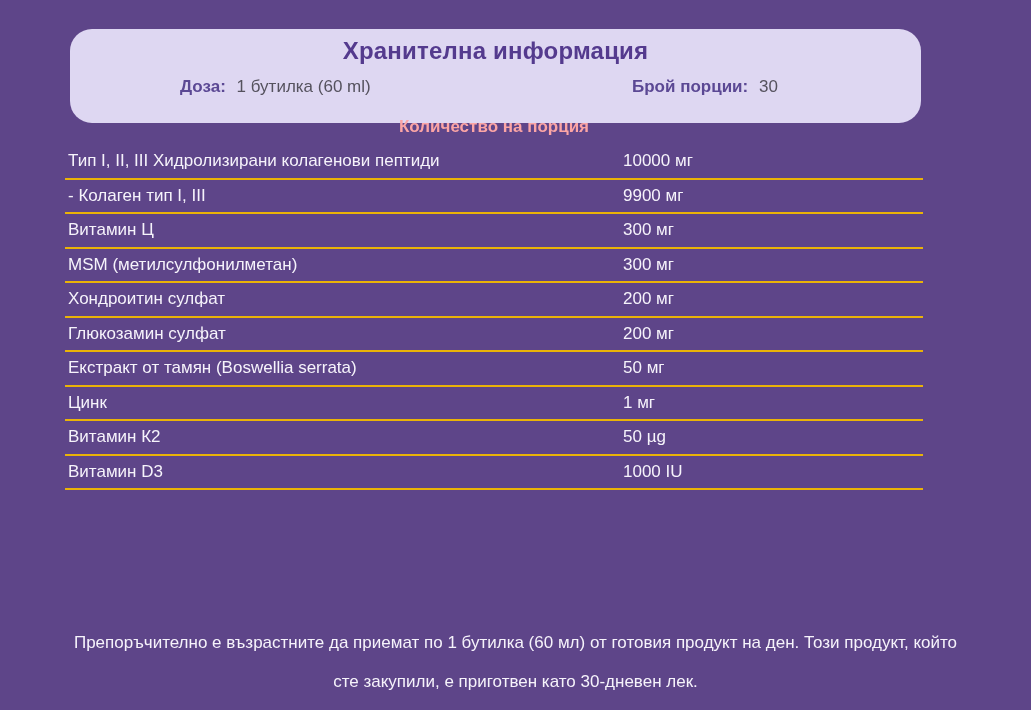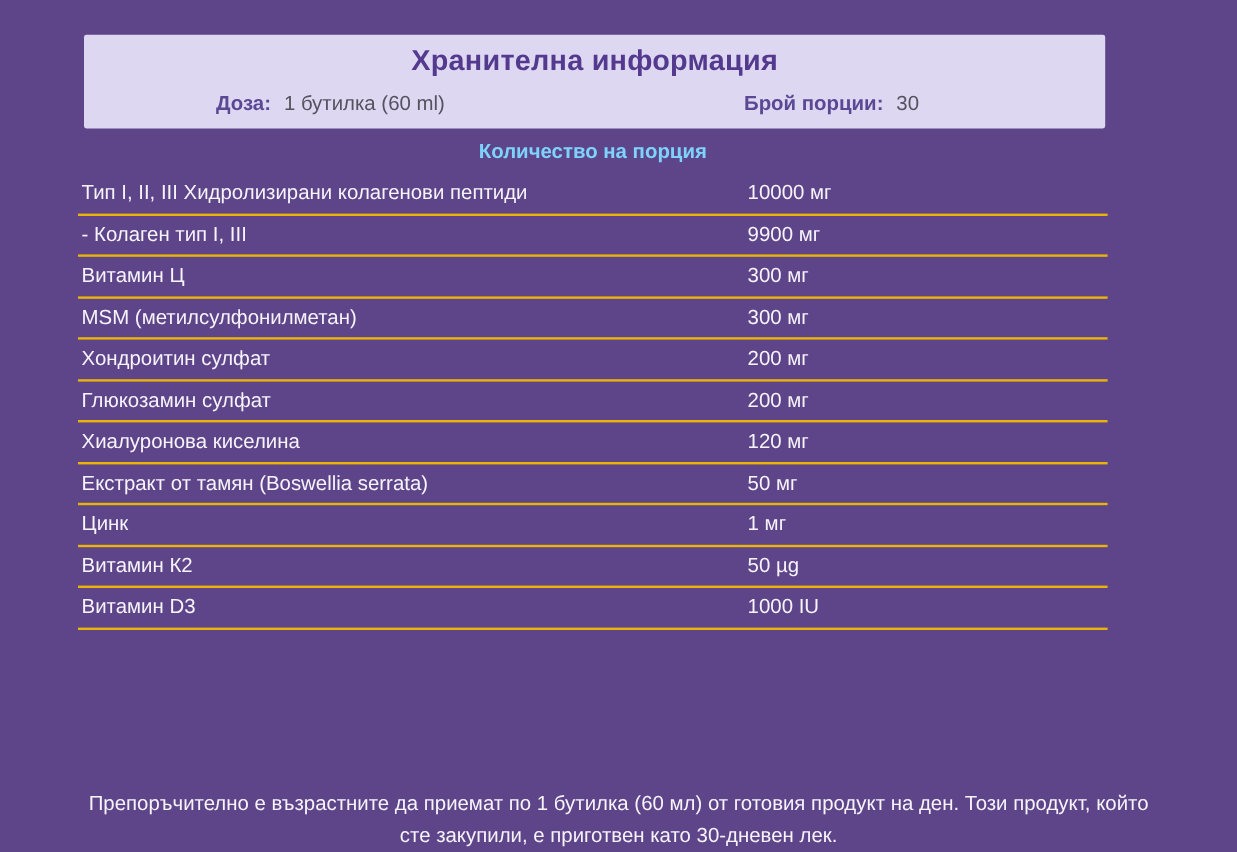--- a/index.html
+++ b/index.html
@@ -11,52 +11,52 @@
     position:relative;
     width:1031px;
     height:710px;
     background:#5e4589;
     overflow:hidden;
   }
   
   .header-card{
     position:absolute;
     left:70px; top:29px;
-    width:851px; height:78px;
+    width:851px; height:94px;
     background:#ded7f2;
-    border-radius:2px;
+    border-radius:22px;
   }
   .header-title{
     position:absolute;
     left:0; right:0; top:8px;
     text-align:center;
     font-size:24px;
     font-weight:bold;
     color:#543a8e;
     letter-spacing:0.2px;
   }
   .dose-row{
     position:absolute;
     left:0; top:48px;
     width:100%;
     height:26px;
     font-size:17px;
     padding-left:24px;
   }
   .dose-group{position:absolute; left:110px; top:0; white-space:nowrap;}
-  .servings-group{position:absolute; left:550px; top:0; white-space:nowrap;text-align:center;}
+  .servings-group{position:absolute; left:562px; top:0; white-space:nowrap;text-align:center;}
   .hdr-label{font-weight:bold; color:#5b4894;}
   .hdr-value{color:#55525e; margin-left:6px;}
   
   .section-title{
     position:absolute;
     left:65px; top:117px;
     width:858px;
     text-align:center;
-    color:#7dd3fc;
+    color:#fca5a5;
     font-size:17px;
     font-weight:bold;
   }
   
   .nutri-table{
     position:absolute;
     left:65px; top:145px;
     width:858px;
   }
   .nutri-row{
@@ -88,22 +88,21 @@
     font-size:17px;
     font-weight:bold;
   }
   .usage-text{
     position:absolute;
     left:60px; top:623px;
     width:911px;
     text-align:center;
     color:#f6f3fb;
     font-size:17px;
-    line-height:27px;
-    margin-top:33px;
+    line-height:39px;
   }
 </style>
 </head>
 <body>
 
 <div class="canvas">
 
   <div class="header-card">
     <div class="header-title">Хранителна информация</div>
     <div class="dose-row">
@@ -139,24 +138,20 @@
     </div>
     <div class="nutri-row">
       <span class="name">Хондроитин сулфат</span>
       <span class="amount">200 мг</span>
     </div>
     <div class="nutri-row">
       <span class="name">Глюкозамин сулфат</span>
       <span class="amount">200 мг</span>
     </div>
     <div class="nutri-row">
-      <span class="name">Хиалуронова киселина</span>
-      <span class="amount">120 мг</span>
-    </div>
-    <div class="nutri-row">
       <span class="name">Екстракт от тамян (Boswellia serrata)</span>
       <span class="amount">50 мг</span>
     </div>
     <div class="nutri-row">
       <span class="name">Цинк</span>
       <span class="amount">1 мг</span>
     </div>
     <div class="nutri-row">
       <span class="name">Витамин К2</span>
       <span class="amount">50 µg</span>

